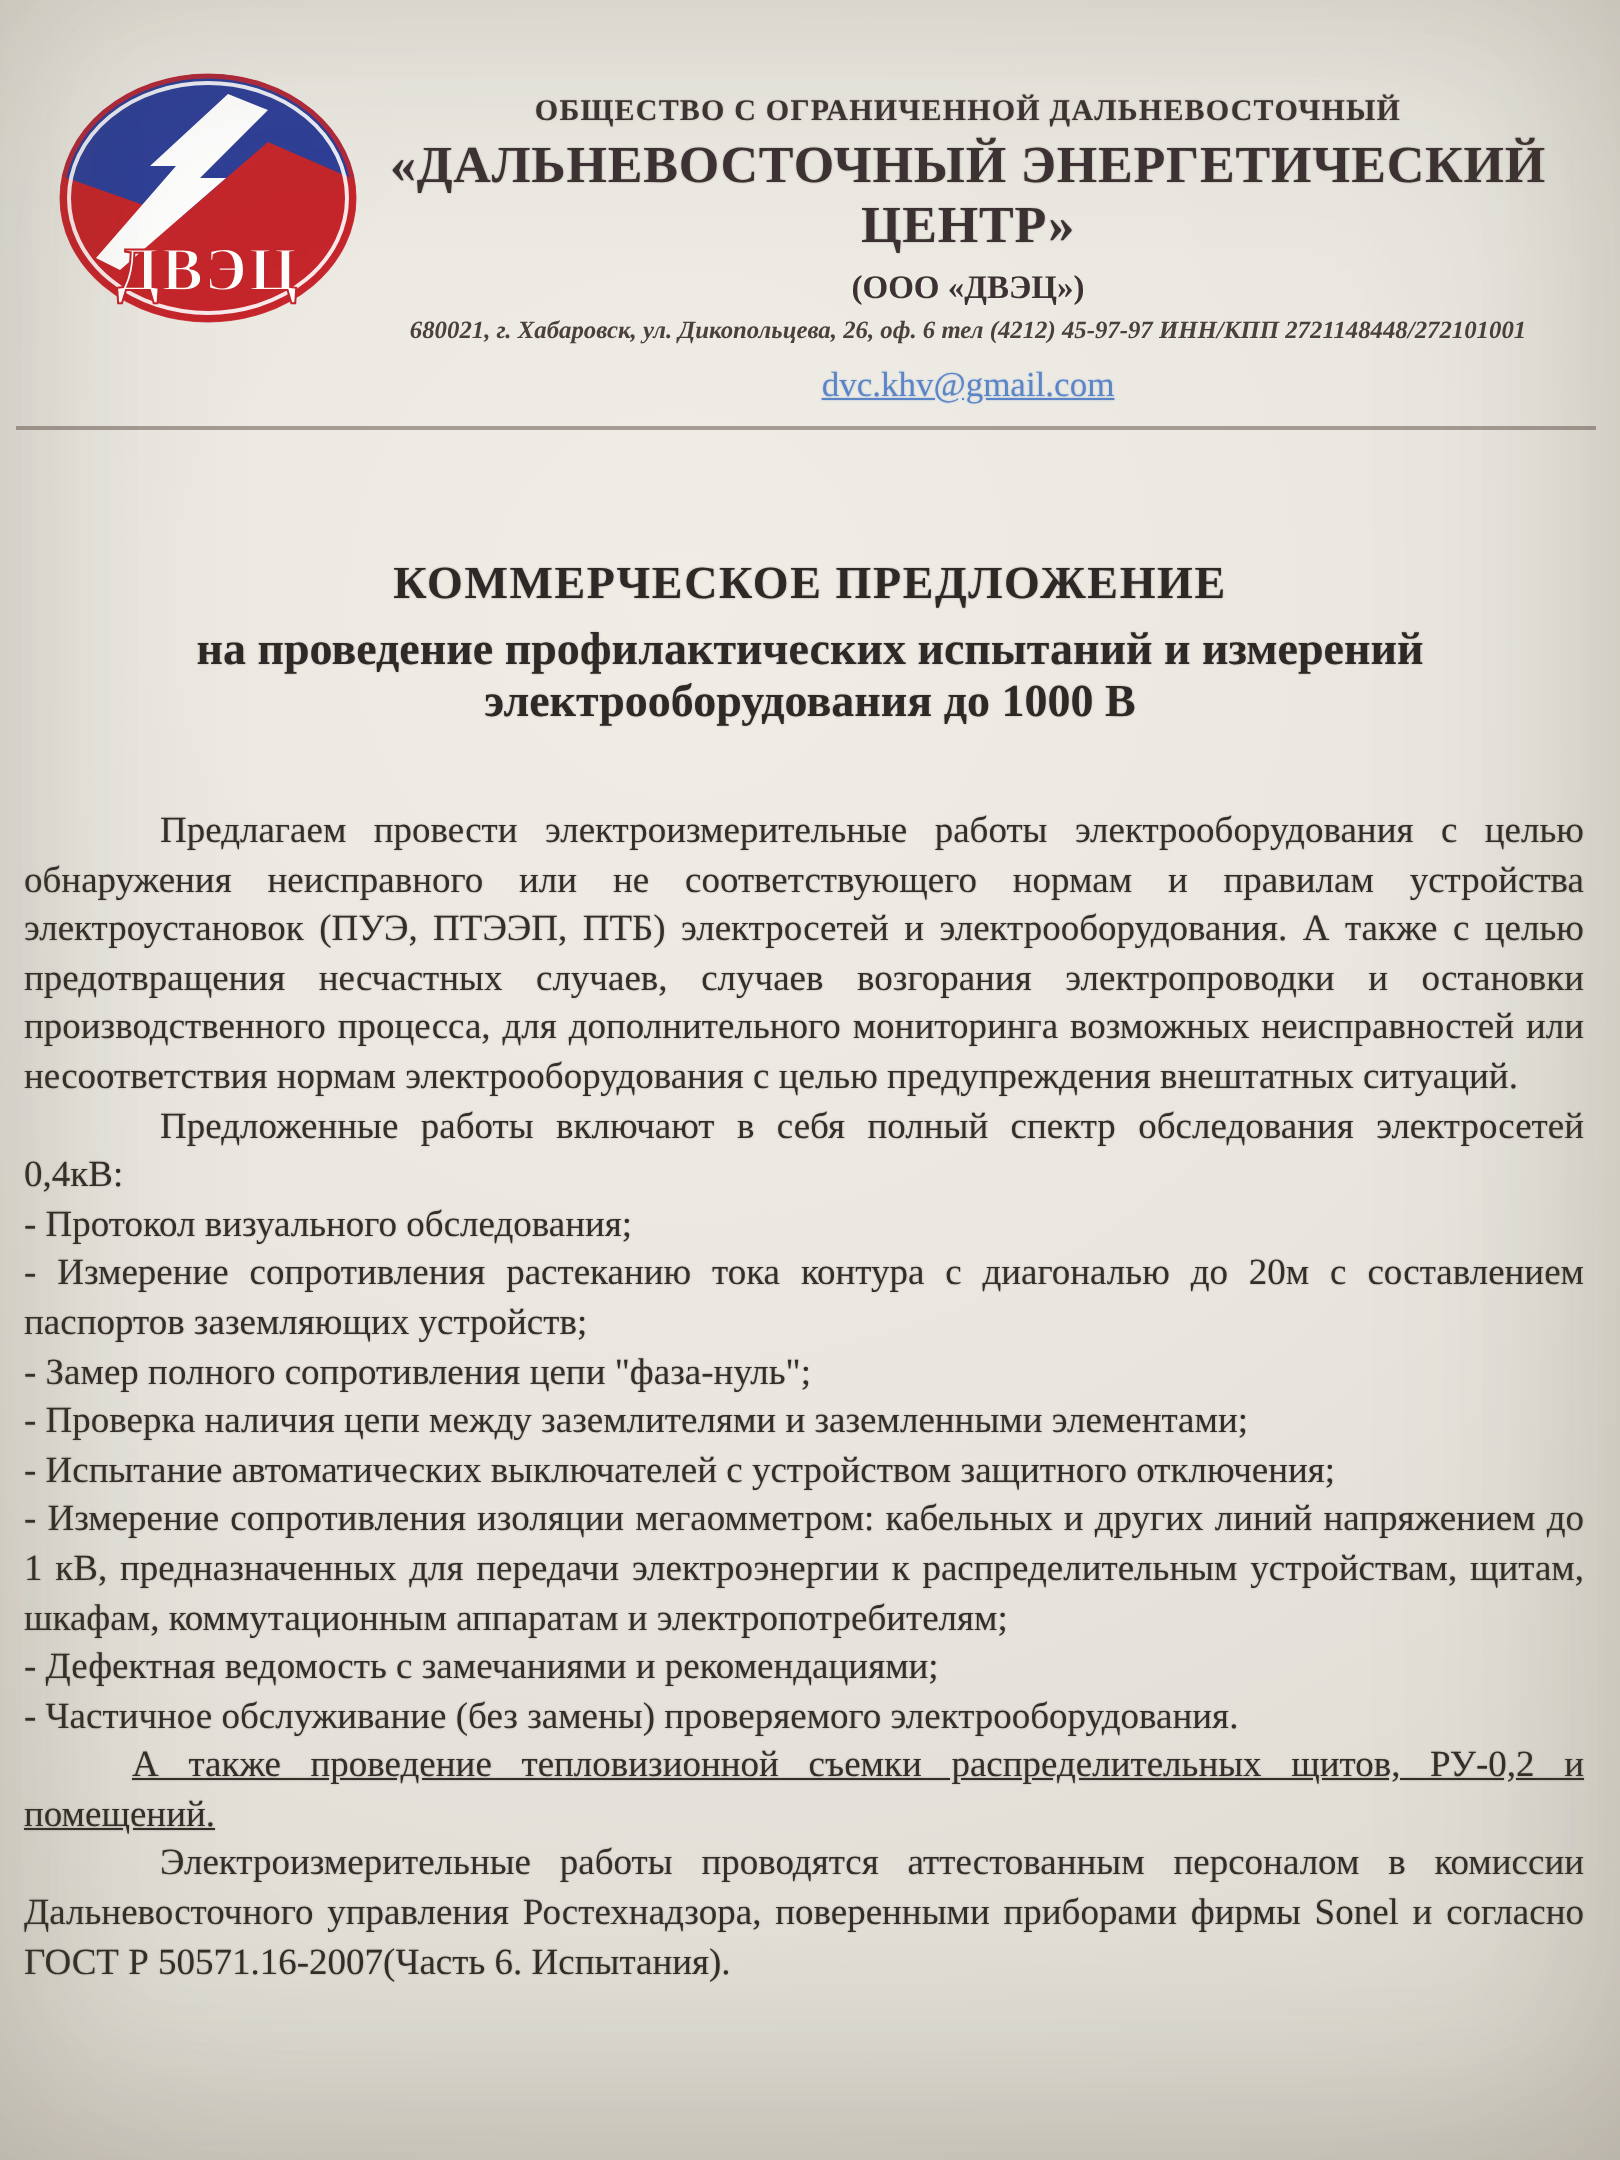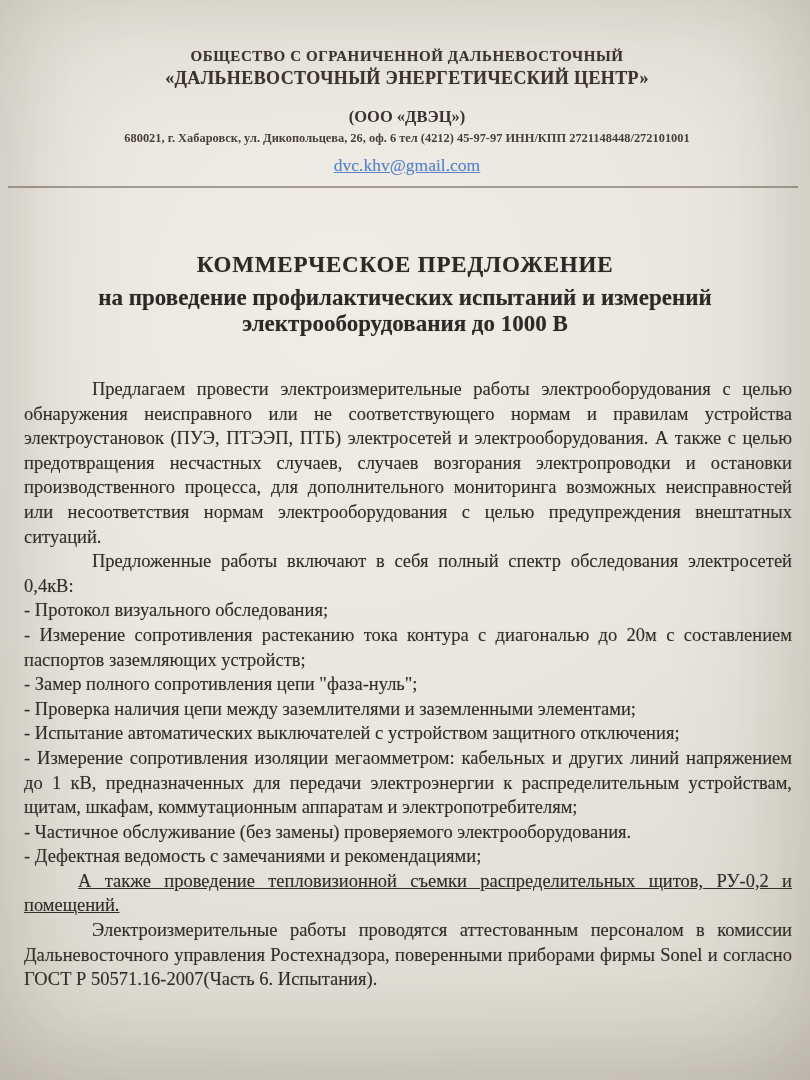--- a/index.html
+++ b/index.html
@@ -39,37 +39,38 @@
     padding-right: 10px;
     color: #3c3233;
   }
   .org-type {
     font-size: 15px;
     letter-spacing: 0.6px;
     font-weight: 600;
     text-shadow: 0 0 1px rgba(70,55,50,0.35);
   }
   .company-name {
-    font-size: 18px;
+    font-size: 26px;
     font-weight: bold;
     letter-spacing: 0.4px;
     margin-top: 3px;
     text-shadow: 0 0 1px rgba(70,55,50,0.4);
   }
   .short-name {
     font-size: 16.5px;
     font-weight: 600;
-    margin-top: 18px;
+    margin-top: 6px;
   }
   .address-line {
     font-size: 12.4px;
     font-weight: 600;
     margin-top: 4px;
     white-space: nowrap;
     color: #4a403c;
+    font-style: italic;
   }
   .email-line {
     font-size: 17.5px;
     margin-top: 9px;
     color: #5b85c6;
     text-shadow: 0 0 1px rgba(90,130,200,0.45);
     text-decoration: underline;
   }
   .divider {
     margin: 10px 12px 0 8px;
@@ -91,39 +92,56 @@
   }
   .doc-subtitle {
     font-size: 23px;
     font-weight: bold;
     margin-top: 7px;
     text-shadow: 0 0 1px rgba(60,48,42,0.35);
   }
   
   .body-text {
     margin-top: 40px;
-    padding: 0 18px 0 24px;
+    padding: 0 18px 0 12px;
     font-size: 18.5px;
     line-height: 24.6px;
     text-align: justify;
     color: #332e2a;
     text-shadow: 0 0 1px rgba(62,52,45,0.38);
   }
   .body-text p { margin: 0; }
   .indent { text-indent: 68px; }
   .indent-small { text-indent: 54px; }
   .underlined { text-decoration: underline; }
 </style>
 </head>
 <body>
 
 <div class="sheet">
 
   <div class="header">
 
+    <div class="logo-wrap">
+      <svg width="152" height="128" viewBox="0 0 152 128">
+        <defs>
+          <clipPath id="logoClip">
+            <ellipse cx="76" cy="64" rx="74" ry="62"></ellipse>
+          </clipPath>
+        </defs>
+        <g clip-path="url(#logoClip)">
+          <rect x="0" y="0" width="152" height="128" fill="#c5262b"></rect>
+          <polygon points="0,0 152,0 152,56 106,36 62,74 0,52" fill="#2e3f97"></polygon>
+          <polygon points="20,94 60,48 47,48 86,12 106,20 72,54 85,54 32,100" fill="#ffffff"></polygon>
+        </g>
+        <ellipse cx="76" cy="64" rx="73" ry="61" fill="none" stroke="#c5262b" stroke-width="2.5" opacity="0.85"></ellipse>
+        <ellipse cx="76" cy="64" rx="69.5" ry="57.5" fill="none" stroke="#ffffff" stroke-width="2" opacity="0.9"></ellipse>
+        <text x="76" y="110" text-anchor="middle" font-family="Liberation Serif, DejaVu Serif, serif" font-size="31" font-weight="bold" letter-spacing="1" fill="#ffffff" stroke="#c5262b" stroke-width="1">ДВЭЦ</text>
+      </svg>
+    </div>
 
     <div class="header-text">
       <div class="org-type">ОБЩЕСТВО С ОГРАНИЧЕННОЙ ДАЛЬНЕВОСТОЧНЫЙ</div>
       <div class="company-name">«ДАЛЬНЕВОСТОЧНЫЙ ЭНЕРГЕТИЧЕСКИЙ ЦЕНТР»</div>
       <div class="short-name">(ООО «ДВЭЦ»)</div>
       <div class="address-line">680021, г. Хабаровск, ул. Дикопольцева, 26, оф. 6  тел (4212) 45-97-97  ИНН/КПП 2721148448/272101001</div>
       <div class="email-line">dvc.khv@gmail.com</div>
     </div>
 
   </div>
@@ -137,19 +155,19 @@
 
   <div class="body-text">
     <p class="indent">Предлагаем провести электроизмерительные работы электрооборудования с целью обнаружения неисправного или не соответствующего нормам и правилам устройства электроустановок (ПУЭ, ПТЭЭП, ПТБ) электросетей и электрооборудования. А также с целью предотвращения несчастных случаев, случаев возгорания электропроводки и остановки производственного процесса, для дополнительного мониторинга возможных неисправностей или несоответствия нормам электрооборудования с целью предупреждения внештатных ситуаций.</p>
     <p class="indent">Предложенные работы включают в себя полный спектр обследования электросетей 0,4кВ:</p>
     <p>- Протокол визуального обследования;</p>
     <p>- Измерение сопротивления растеканию тока контура с диагональю до 20м с составлением паспортов заземляющих устройств;</p>
     <p>- Замер полного сопротивления цепи "фаза-нуль";</p>
     <p>- Проверка наличия цепи между заземлителями и заземленными элементами;</p>
     <p>- Испытание автоматических выключателей с устройством защитного отключения;</p>
     <p>- Измерение сопротивления изоляции мегаомметром: кабельных и других линий напряжением до 1 кВ, предназначенных для передачи электроэнергии к распределительным устройствам, щитам, шкафам, коммутационным аппаратам и электропотребителям;</p>
+    <p>- Дефектная ведомость с замечаниями и рекомендациями;</p>
     <p>- Частичное обслуживание (без замены) проверяемого  электрооборудования.</p>
-    <p>- Дефектная ведомость с замечаниями и рекомендациями;</p>
     <p class="indent-small underlined">А также проведение тепловизионной съемки распределительных щитов, РУ-0,2 и помещений.</p>
     <p class="indent">Электроизмерительные работы проводятся аттестованным персоналом в комиссии Дальневосточного управления Ростехнадзора, поверенными приборами фирмы Sonel  и согласно ГОСТ Р 50571.16-2007(Часть 6. Испытания).</p>
   </div>
 
 </div>
 
 </body></html>

